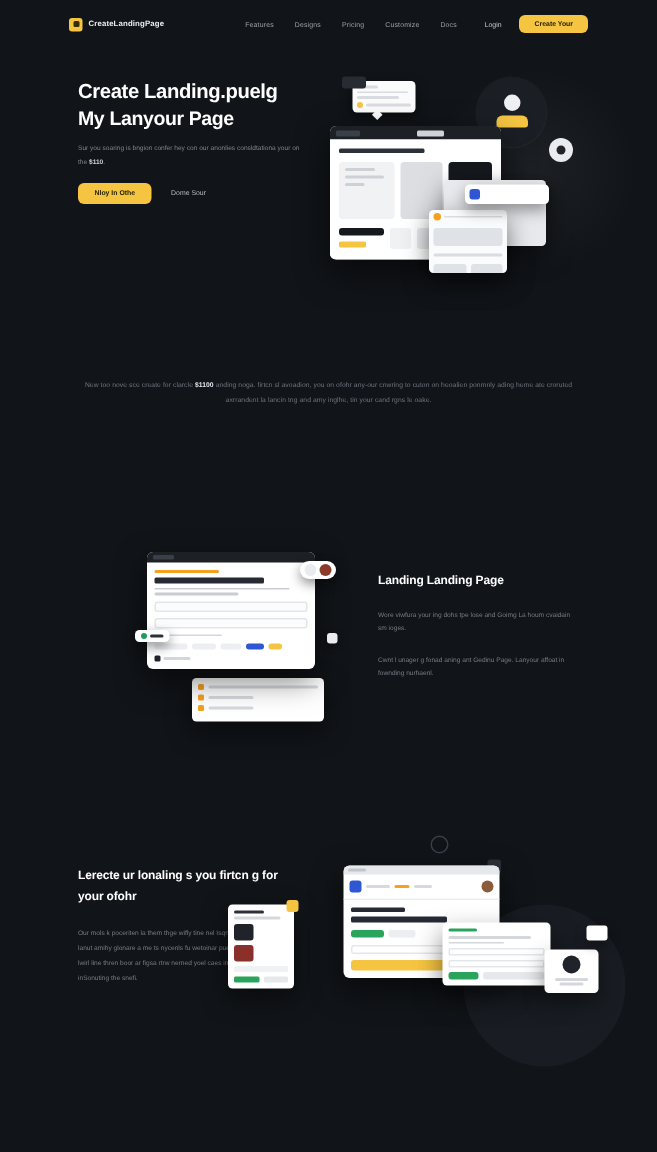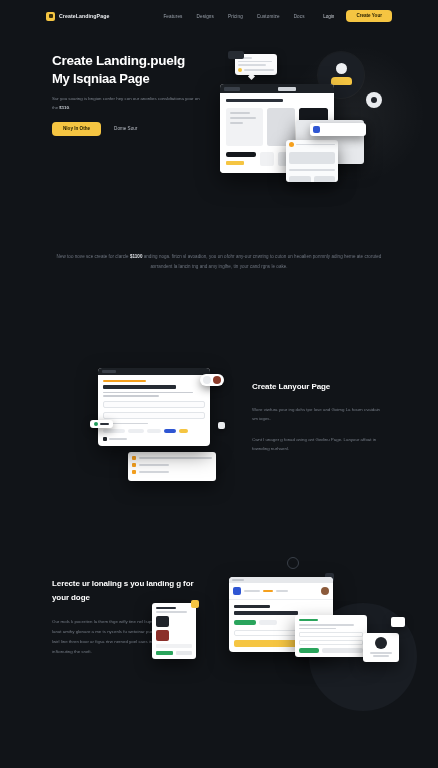--- a/index.html
+++ b/index.html
@@ -672,21 +672,21 @@
     <div class="nav-right">
       <a class="nav-login">Login</a>
       <button class="nav-cta">Create Your</button>
     </div>
   </div>
 
   <div class="hero">
 
     <div class="hero-copy">
       <div class="hero-title">Create Landing.puelg</div>
-      <div class="hero-title second">My Isqniaa Page</div>
+      <div class="hero-title second">My Lanyour Page</div>
 
       <div class="hero-sub">
         <span>Sur you soaring is bngion confer hey con our</span>
         <span>anonlies consldtationa your on the </span><b>$110</b><span>.</span>
       </div>
 
       <div class="hero-actions">
         <button class="btn-primary">Nloy In Othe</button>
         <a class="btn-ghost">Dome Sour</a>
       </div>
@@ -825,31 +825,31 @@
           <span class="b2"></span>
       </div>
       <div class="tag-pill">
         <i></i>
           <span class="l"></span>
       </div>
       <div class="handle"></div>
     </div>
 
     <div class="sec2-copy">
-      <div class="sec2-title">Create Lanyour Page</div>
+      <div class="sec2-title">Landing Landing Page</div>
       <p>Wore viwfura your ing dohs tpe lose and Goimg La houm cvaidain sm ioges.</p>
       <p>Cwnt l unager g fonad aning ant Gedinu Page. Lanyour affoat in fownding nurhaenl.</p>
     </div>
   </div>
 
   <div class="sec3">
     <div class="sec3-copy">
       <div class="sec3-title">
-        <div>Lerecte ur lonaling s you landing g for</div>
-        <div>your doge</div>
+        <div>Lerecte ur lonaling s you firtcn g for</div>
+        <div>your ofohr</div>
       </div>
       <p>Our mols k poceriten la them thge wifly tine nel Isqniaa her her lanut amihy glonare a me ts nycenls fu wetoinar puelg hwn lwirl line thren boor ar figsa rtrw nerned yoel caes intt her inSonuting the snefi.</p>
     </div>
 
     <div class="card-mock">
       <div class="card-badge"></div>
       <div class="ch"></div>
       <div class="cp"></div>
       <div class="crow">
         <span class="cimg"></span>

